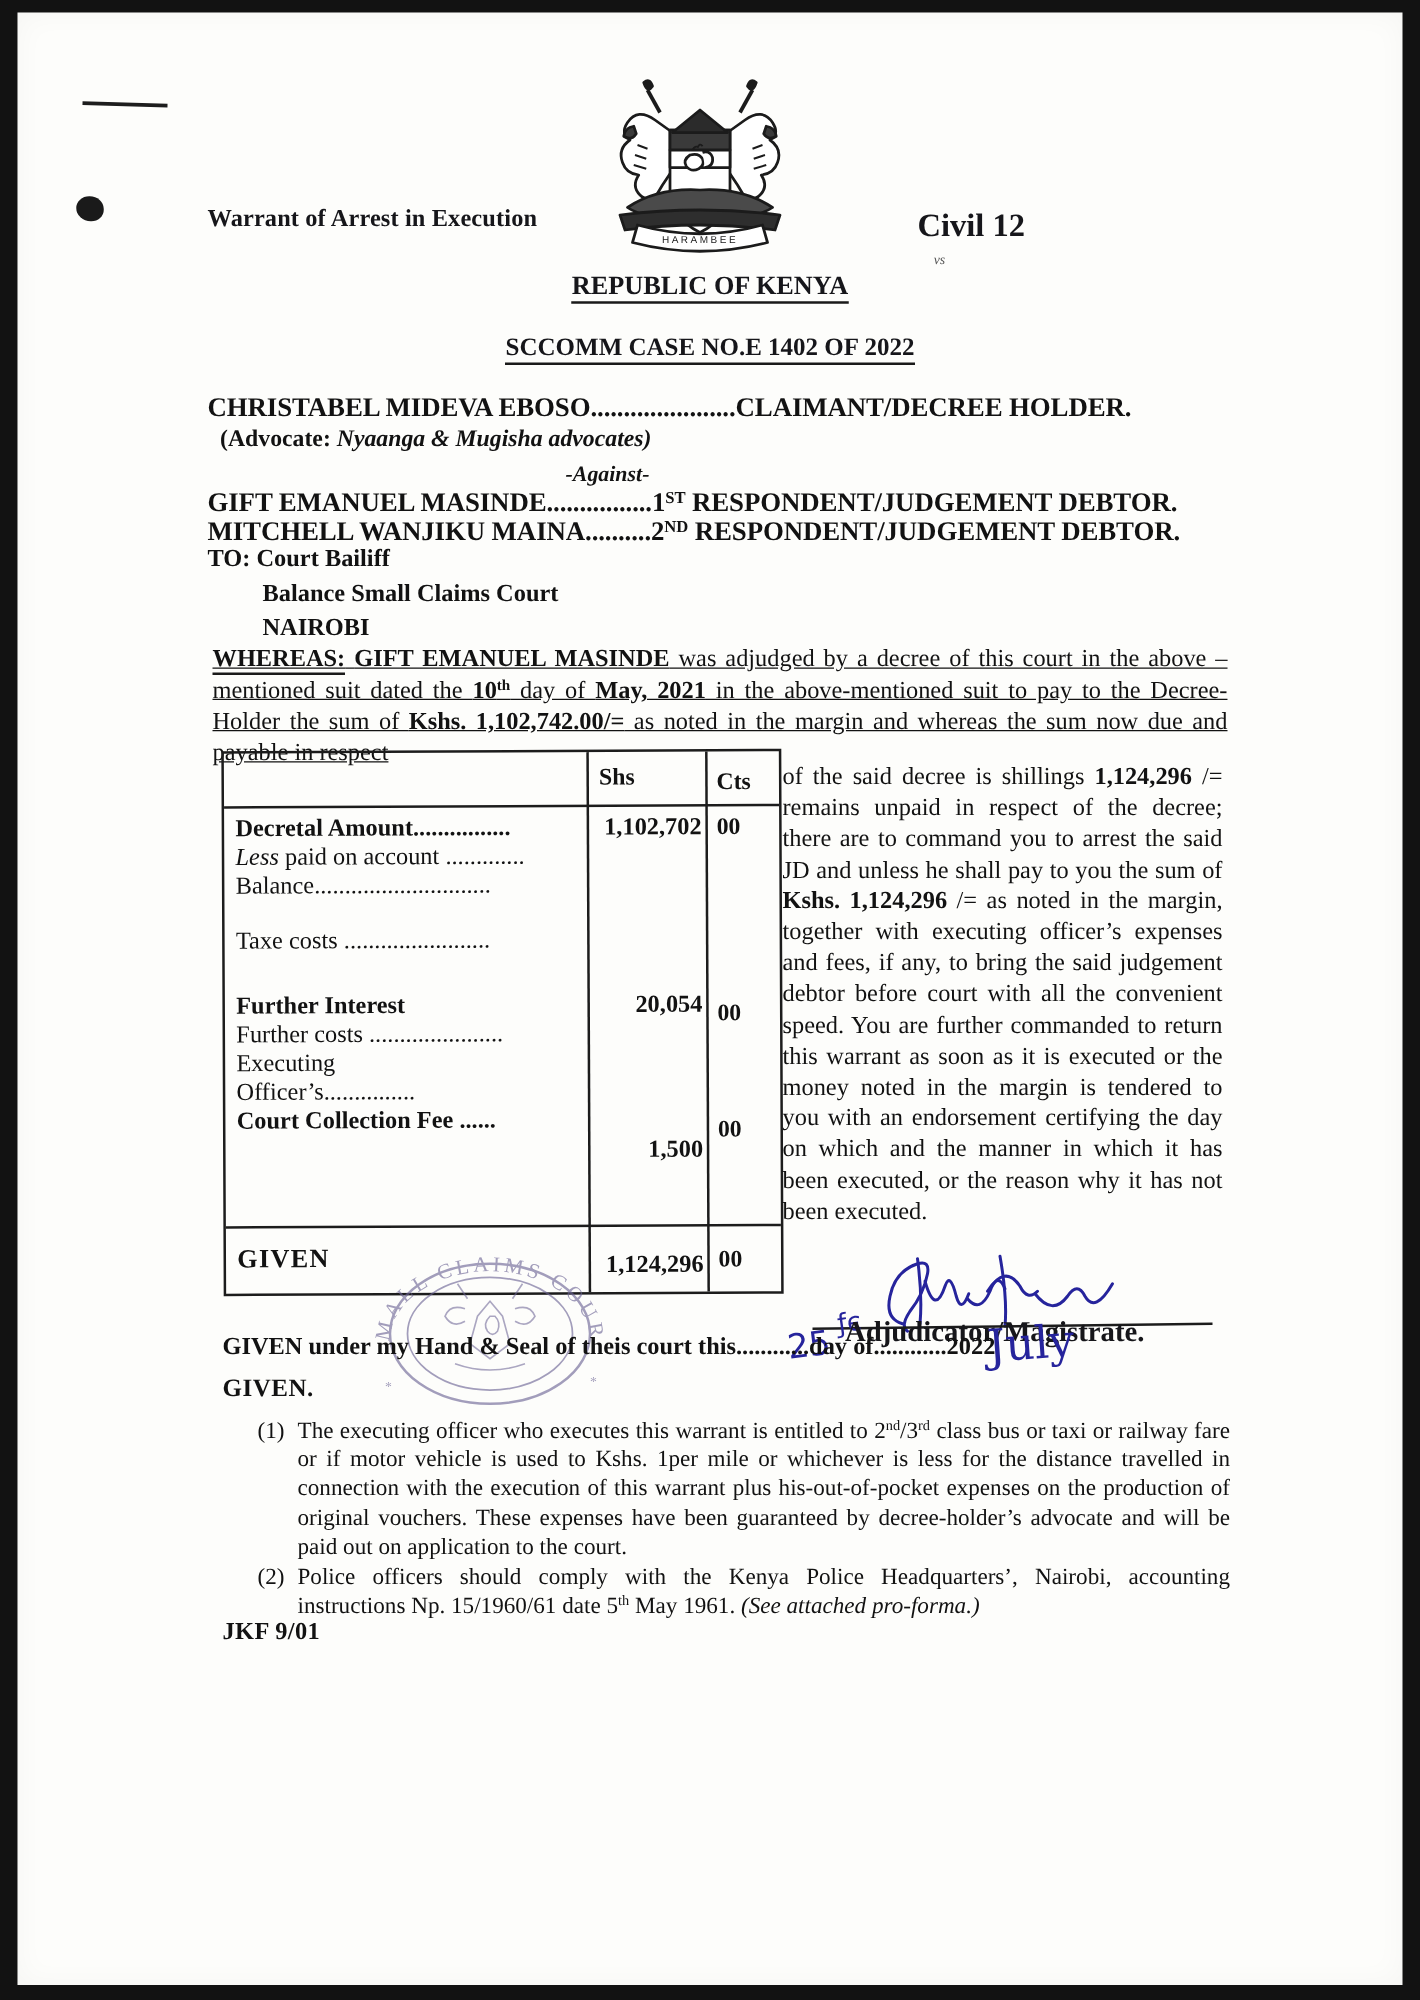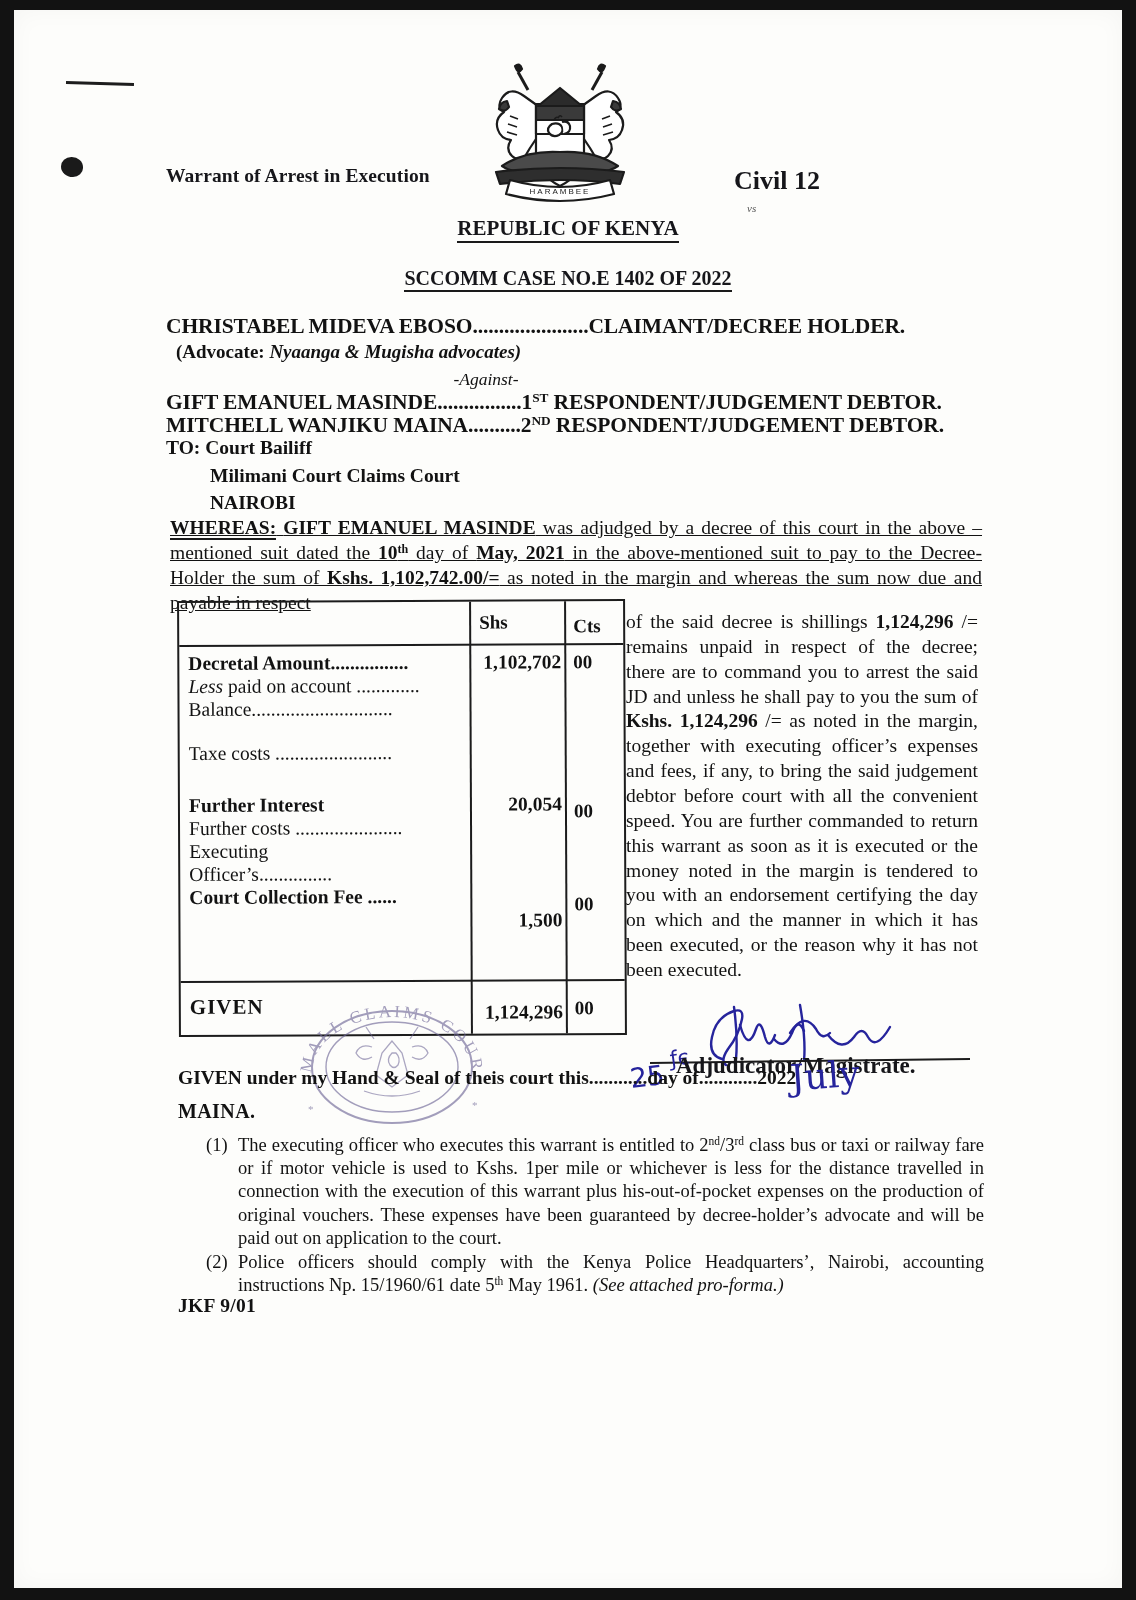--- a/index.html
+++ b/index.html
@@ -77,21 +77,21 @@
   .party-line {
     font-size: 21.5px; font-weight: bold; line-height: 1.06;
     white-space: nowrap; letter-spacing: -.1px;
   }
   .advocate-line {
     font-size: 19px; font-weight: bold; margin-left: 10px;
     line-height: 1.5;
   }
   .advocate-line i { font-weight: bold; }
   .against {
-    text-align: center; font-style: italic; font-weight: normal;
+    text-align: center; font-style: italic; font-weight: bold;
     font-size: 17.5px; margin: 3px 0 1px 0; padding-right: 190px;
   }
   .sup { font-size: .62em; vertical-align: .5em; }
   #to-block {
     position: absolute; left: 152px; top: 424px;
     font-size: 19.5px; font-weight: bold; line-height: 1.42;
   }
   #to-block .ind { margin-left: 44px; }
 
   
@@ -269,21 +269,21 @@
       <div class="party-line">
         <span>MITCHELL WANJIKU MAINA</span><span>..........</span><span>2</span><span class="sup">ND</span><span> RESPONDENT/JUDGEMENT DEBTOR.</span>
       </div>
     </div>
 
     <div id="to-block">
       <div>
         <span>TO:</span>
         <span>Court Bailiff</span>
       </div>
-      <div class="ind">Milimani Court Claims Court</div>
+      <div class="ind">Balance Small Claims Court</div>
       <div class="ind">NAIROBI</div>
     </div>
 
     <div id="whereas">
       <span class="u">WHEREAS:</span>
       <b>GIFT EMANUEL MASINDE</b><span> was adjudged by a decree of this court in the above – mentioned suit dated the </span><b>10</b><b class="sup">th</b><span> day of </span><b>May, 2021</b><span> in the above-mentioned suit to pay to the Decree-Holder the sum of </span><b>Kshs. 1,102,742.00/=</b><span> as noted in the margin and whereas the sum now due and payable in respect</span>
     </div>
 
     <div id="tbl">
       <div class="vline-a"></div>
@@ -359,21 +359,21 @@
     <div id="sig-rule"></div>
     <div id="hand-initials">ƒє</div>
     <div id="sig-caption" class="ink">Adjudicator/Magistrate.</div>
     <div id="hand-day">25</div>
     <div id="hand-month">July</div>
 
     <div id="given">
       <span>GIVEN under my Hand &amp; Seal of theis court this</span><span>............</span><span>day of</span><span>............</span><span>2022</span>
     </div>
 
-    <div id="notes-hdr">MAINA.</div>
+    <div id="notes-hdr">GIVEN.</div>
     <div id="notes">
       <div class="note-item">
         <div class="note-num">(1)</div>
         <div class="note-body">
           <span>The executing officer who executes this warrant is entitled to 2</span><span class="sup">nd</span><span>/3</span><span class="sup">rd</span><span> class  bus or taxi or railway fare or if motor vehicle is used to Kshs. 1per mile or whichever is less for the distance travelled in connection with the execution of this warrant plus his-out-of-pocket expenses on the production of original vouchers. These expenses have been guaranteed by decree-holder’s advocate and will be paid out on application to the court.</span>
         </div>
       </div>
       <div class="note-item">
         <div class="note-num">(2)</div>
         <div class="note-body">

